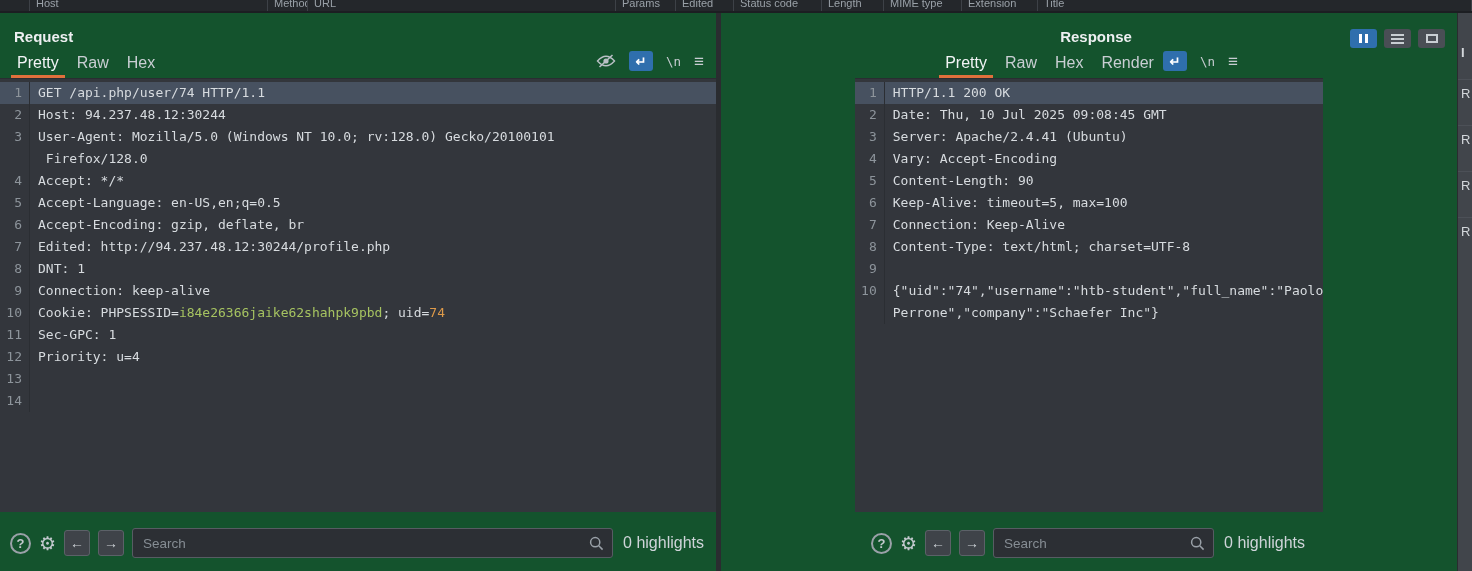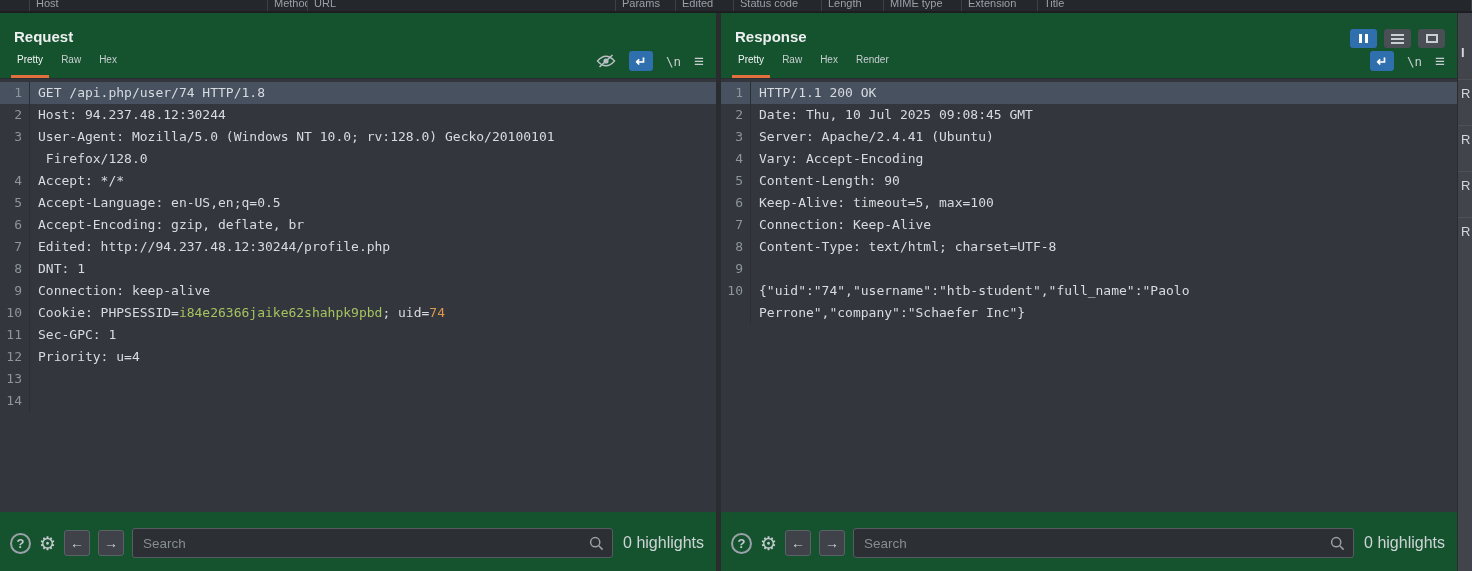--- a/index.html
+++ b/index.html
@@ -16,28 +16,28 @@
     box-sizing:border-box;flex:none;border-right:1px solid #3d4147;
     color:#9aa1a8;font-size:11px;line-height:15px;margin-top:-4px;
     padding:0 6px;white-space:nowrap;overflow:hidden;
   }
   .top-cell.flex{flex:1;}
 
   
   .main{flex:1;display:flex;min-height:0;}
   .panel{background:#14532d;display:flex;flex-direction:column;position:relative;min-width:0;}
   .panel.request{width:716px;flex:none;}
-  .panel.response{flex:1;}
+  .panel.response{flex:1;align-items:center;}
   .panel-divider{width:5px;background:#2a2c30;flex:none;}
 
   .panel-title{margin:15px 0 0 14px;font-size:15px;font-weight:700;color:#edeff1;flex:none;}
 
   .tab-bar{display:flex;align-items:flex-end;padding:0 12px 0 8px;height:33px;flex:none;}
   .tabs{display:flex;align-items:stretch;height:100%;}
-  .tab{padding:9px 9px 8px;font-size:10px;color:#c9ced3;position:relative;cursor:pointer;}
+  .tab{padding:9px 9px 8px;font-size:16px;color:#c9ced3;position:relative;cursor:pointer;}
   .tab.selected{color:#f2f4f6;}
   .tab.selected::after{content:"";position:absolute;left:3px;right:3px;bottom:0;height:3px;background:var(--accent,#e0703c);}
   .tab-icons{margin-left:auto;display:flex;align-items:center;gap:13px;padding-bottom:7px;}
   .eye-btn{display:grid;place-items:center;cursor:pointer;}
   .wrap-btn{width:24px;height:20px;background:var(--blue,#2f6fad);border-radius:3px;color:#fff;display:grid;place-items:center;font-size:13px;font-weight:bold;cursor:pointer;}
   .nl-btn{font-family:"DejaVu Sans Mono",monospace;font-size:12.5px;color:#c7ccd1;cursor:pointer;}
   .menu-btn{font-size:17px;color:#c7ccd1;cursor:pointer;line-height:1;}
 
   
   .editor{
@@ -123,21 +123,21 @@
             <span>↵</span>
           </span>
           <span class="nl-btn">\n</span>
           <span class="menu-btn">≡</span>
         </div>
       </div>
 
       <div class="editor" id="req-editor">
           <div class="row sel">
             <div class="gutter">1</div>
-            <div class="code"><span>GET /api.php/user/74 HTTP/1.8</span></div>
+            <div class="code"><span>GET /api.php/user/74 HTTP/1.1</span></div>
           </div>
           <div class="row">
             <div class="gutter">2</div>
             <div class="code"><span>Host: 94.237.48.12:30244</span></div>
           </div>
           <div class="row">
             <div class="gutter">3</div>
             <div class="code"><span>User-Agent: Mozilla/5.0 (Windows NT 10.0; rv:128.0) Gecko/20100101</span></div>
           </div>
           <div class="row">

